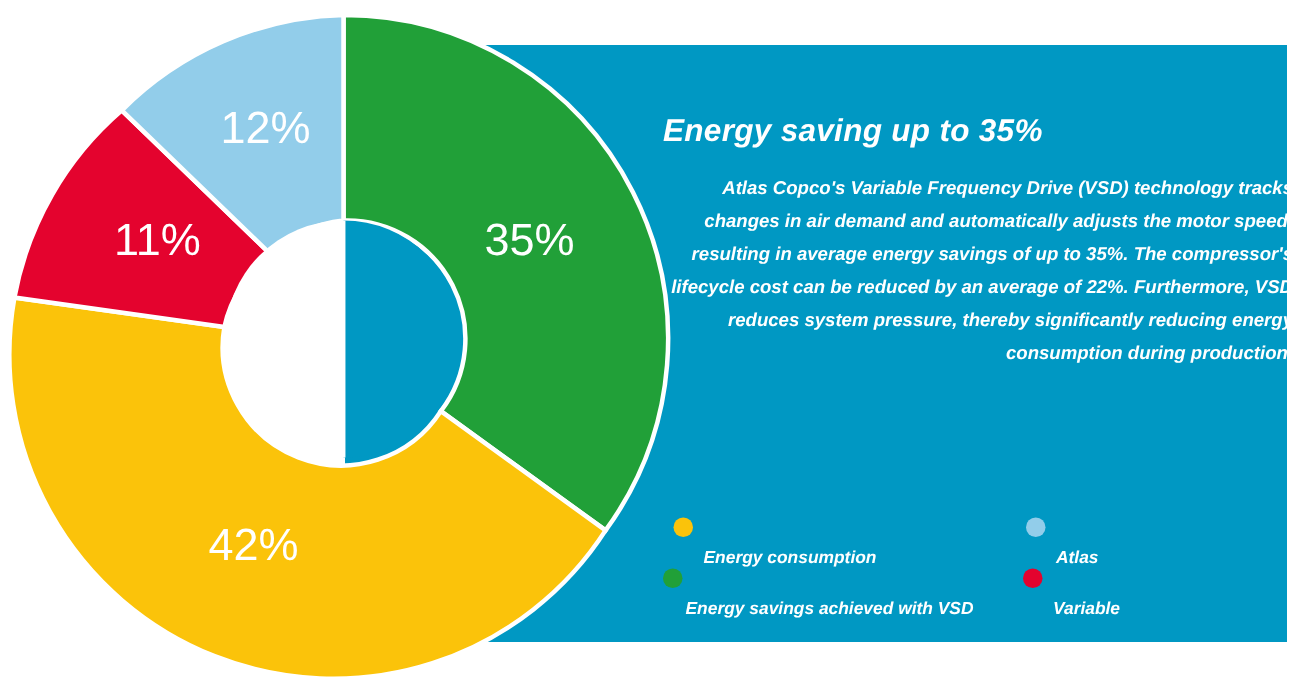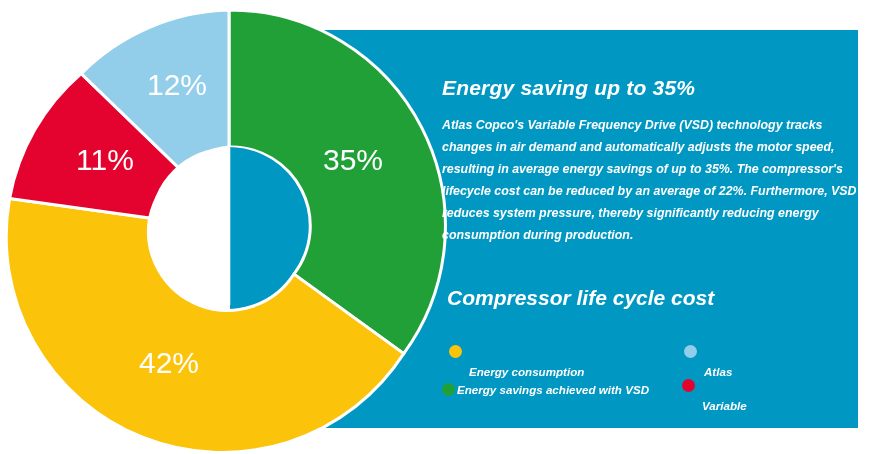--- a/index.html
+++ b/index.html
@@ -86,20 +86,21 @@
     position: absolute;
     left: 0;
     top: 84px;
     width: 420px;
     font-size: 12.4px;
     font-weight: bold;
     font-style: italic;
     color: #ffffff;
     line-height: 1.78;
     letter-spacing: 0px;
+    text-align: right;
   }
 
   .legend-title {
     position: absolute;
     left: 5px;
     top: 256px;
     font-size: 21px;
     font-weight: bold;
     font-style: italic;
     color: #ffffff;
@@ -131,21 +132,21 @@
     font-style: italic;
     color: #ffffff;
     margin-left: 7px;
     line-height: 1;
     margin-top: 40px;
   }
 
   
   .lg-energy      { left: 7px;   top: 0px;  }
   .lg-invest      { left: 242px; top: 0px;  }
-  .lg-savings     { left: 0px;   top: 18px; align-items: flex-end; }
+  .lg-savings     { left: 0px;   top: 34px; }
   .lg-maintain    { left: 240px; top: 34px; }
 
   .lg-savings .lbl { margin-left: 2px; }
   .lg-maintain .lbl { margin-left: 7px; }
 </style>
 </head>
 <body>
 
 <div id="stage">
 
@@ -192,21 +193,20 @@
       <text class="slice-label" x="169" y="90" text-anchor="middle">12%</text>
     </svg>
   </div>
 
   <div class="panel-content">
 
     <div class="headline">Energy saving up to 35%</div>
 
     <div class="body-copy">Atlas Copco's Variable Frequency Drive (VSD) technology tracks changes in air demand and automatically adjusts the motor speed, resulting in average energy savings of up to 35%. The compressor's lifecycle cost can be reduced by an average of 22%. Furthermore, VSD reduces system pressure, thereby significantly reducing energy consumption during production.</div>
 
-    <div class="legend-title">Compressor life cycle cost</div>
 
     <div class="legend-grid">
 
       <div class="legend-item lg-energy">
         <span class="dot" style="background:#fbc30a"></span>
         <span class="lbl">Energy consumption</span>
       </div>
 
       <div class="legend-item lg-invest">
         <span class="dot" style="background:#92cdea"></span>

